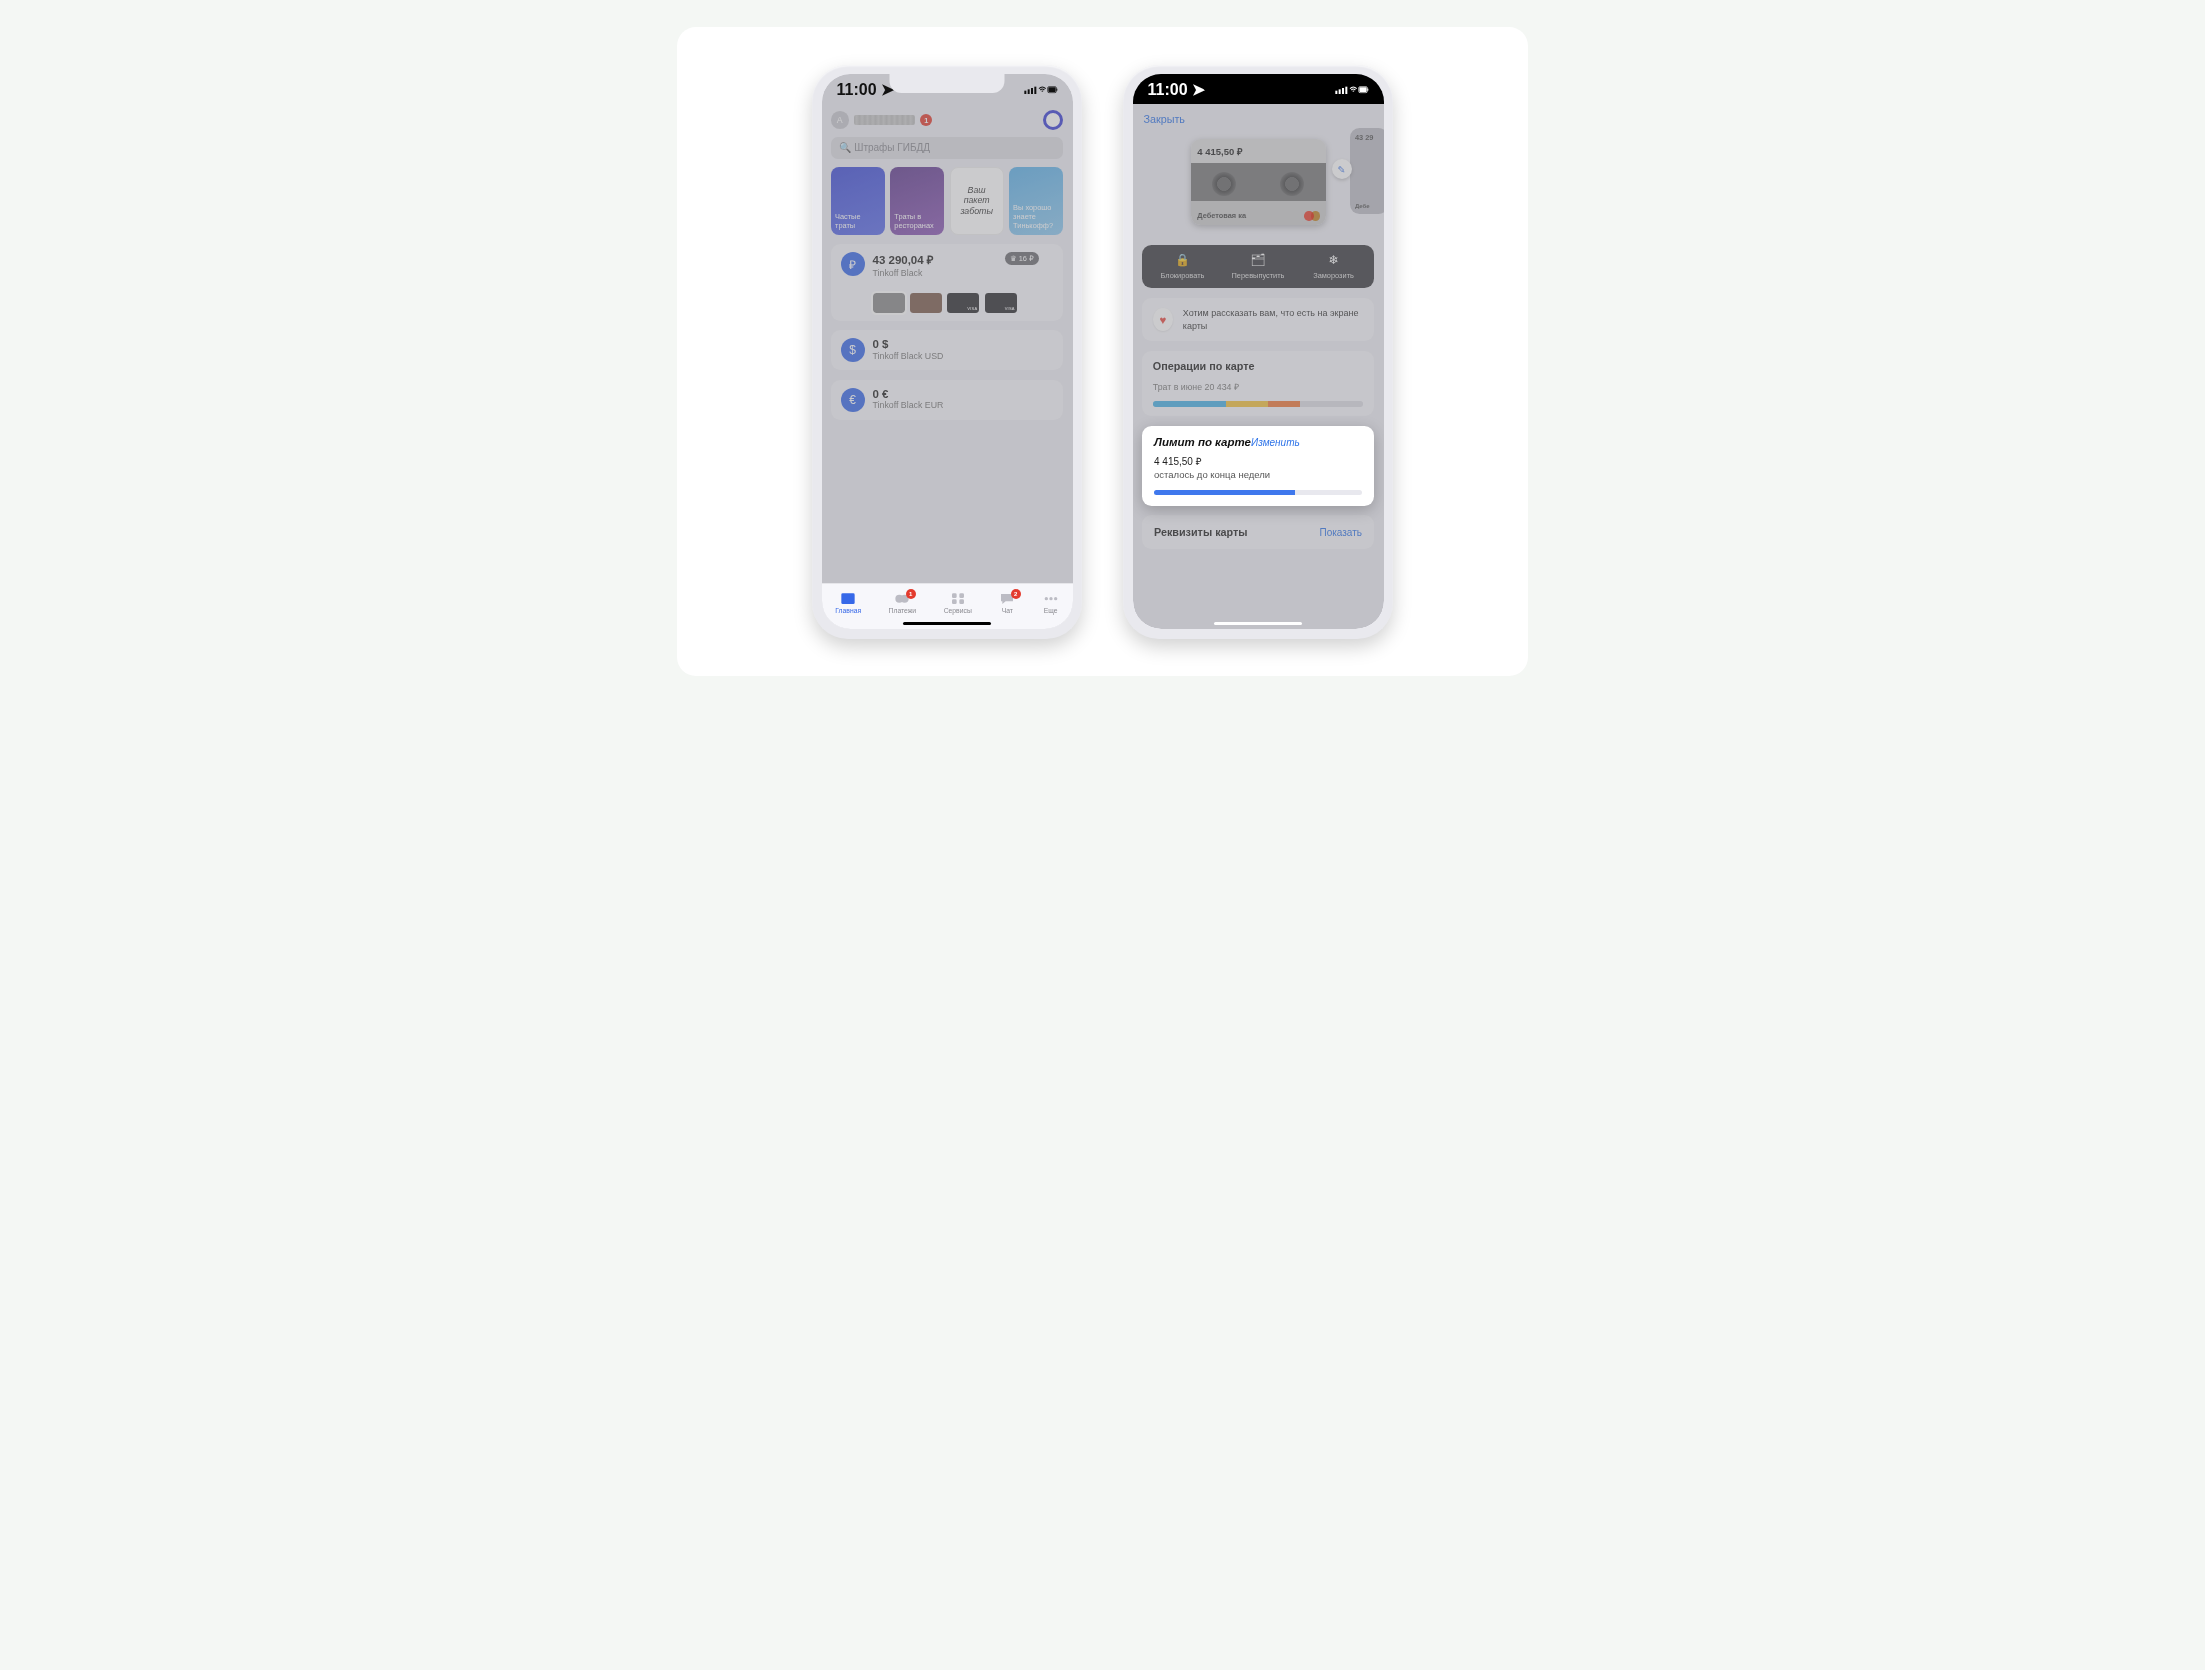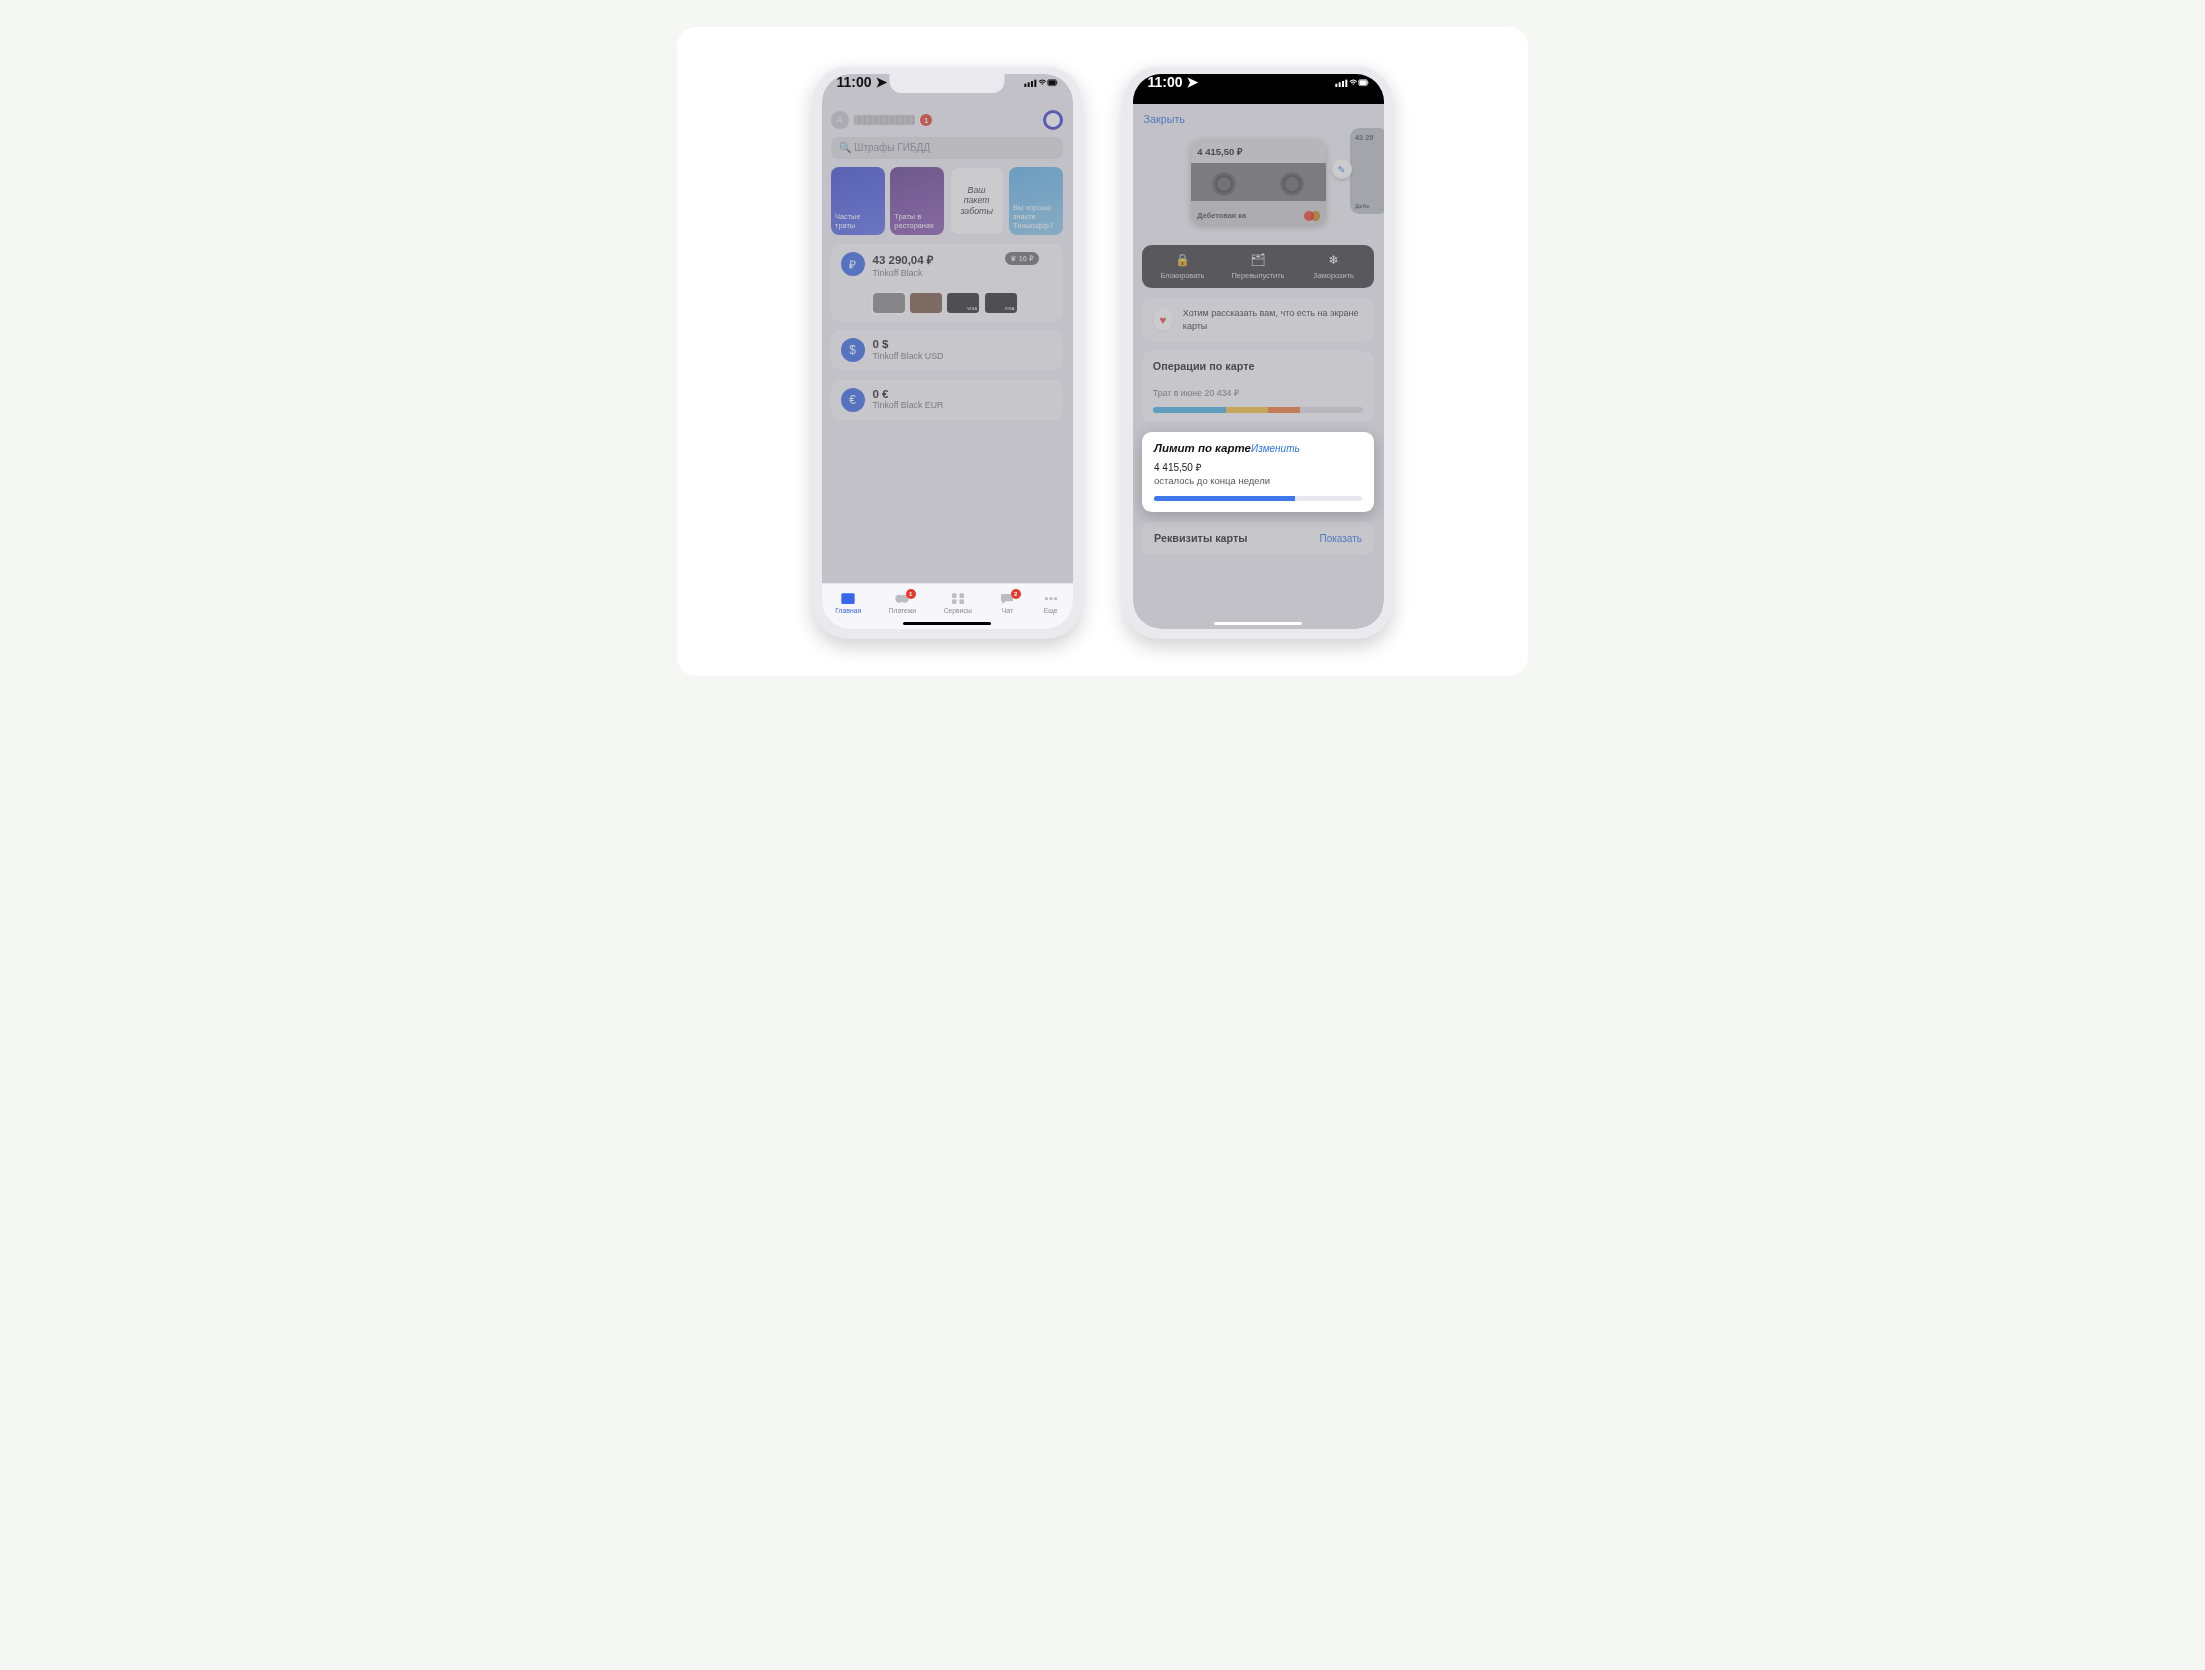--- a/index.html
+++ b/index.html
@@ -3,21 +3,21 @@
 <meta charset="utf-8">
 <style>
   * { box-sizing: border-box; margin: 0; padding: 0; font-family: -apple-system, "Helvetica Neue", Arial, sans-serif; }
   body { background: #f4f7f4; display: flex; justify-content: center; padding: 27px 0; }
   .stage { width: 851px; height: 649px; background: #fff; border-radius: 19px; display: flex; justify-content: center; align-items: center; gap: 41px; }
   .phone { width: 270px; height: 574px; background: #e9e9ee; border-radius: 36px; box-shadow: 0 8px 19px rgba(0,0,0,.18), inset 0 1.4px 1.4px rgba(255,255,255,.6); position: relative; padding: 9.5px; }
   .screen { width: 100%; height: 100%; border-radius: 28px; overflow: hidden; position: relative; background: #eeeef4; }
   .mask { position:absolute; inset:0; background:rgba(130,130,135,.42); pointer-events:none; border-radius:28px; z-index:10;}
   .notch { position: absolute; top: 0; left: 50%; transform: translateX(-50%); width: 115px; height: 19px; background: #e9e9ee; border-bottom-left-radius: 12px; border-bottom-right-radius: 12px; z-index: 30; }
   .phone-b .notch {background:#000;}
-  .status { position: absolute; top: 0; left: 0; right: 0; height: 30px; display: flex; justify-content: space-between; padding: 0 15px; z-index: 25; font-weight:600; font-size:14px; color:#111; }
+  .status { position: absolute; top: 0; left: 0; right: 0; height: 30px; display: flex; justify-content: space-between; align-items: center; padding: 0 15px; z-index: 25; font-weight:600; font-size:16px; color:#111; }
   .phone-b .status{color:#fff;}
   .phone-b .status-bg{position:absolute; top:0; left:0; right:0; height:30px; background:#000; z-index:20;}
   .home-ind{position:absolute;bottom:4px;left:50%;transform:translateX(-50%);width:88px;height:3.4px;background:#000;border-radius:2px;z-index:40;}
   
   
   .a-content{position:absolute; inset:0; padding:36px 9.5px 54px; overflow:hidden;}
   .a-head{display:flex; align-items:center; gap:5.4px;}
   .avatar{width:17.6px;height:17.6px;border-radius:50%;background:#c9c9cf;color:#fff;font-size:8.8px;display:flex;align-items:center;justify-content:center;}
   .name-blur{width:61px;height:10.8px;background:repeating-linear-gradient(90deg,#bbb,#ccc 2.7px,#bbb 5.4px);border-radius:2px;filter:blur(0.7px);}
   .badge-red{width:12px;height:12px;border-radius:50%;background:#e33b2e;color:#fff;font-size:7.4px;display:flex;align-items:center;justify-content:center;font-weight:700;}
@@ -65,21 +65,21 @@
   .peek{position:absolute;top:54px;right:-4px;width:38px;height:86px;border-radius:9.5px;background:#bcbcc4;padding:5.4px;font-size:7.4px;font-weight:700;color:#555;}
   .editdot{position:absolute;top:85px;right:32px;width:20px;height:20px;border-radius:50%;background:#fff;display:flex;align-items:center;justify-content:center;color:#4a7fe8;font-size:9.5px;box-shadow:0 1.4px 3.4px rgba(0,0,0,.2);}
   .actions{margin-top:20px;background:#3a3a3e;border-radius:9.5px;display:flex;padding:8px 2.7px;}
   .action{flex:1;text-align:center;color:#ddd;font-size:7.4px;}
   .action .ai{font-size:12px;margin-bottom:4px;color:#fff;}
   .infobox{margin-top:9.5px;background:#f7f7fb;border-radius:9.5px;padding:9.5px 10.8px;display:flex;gap:9.5px;align-items:center;}
   .heart{width:23px;height:23px;border-radius:50%;background:#fff;display:flex;align-items:center;justify-content:center;color:#e8483e;font-size:11.5px;box-shadow:0 0.7px 2px rgba(0,0,0,.1);}
   .infobox .tx{font-size:9px;color:#333;line-height:1.35;}
   .ops{margin-top:9.5px;background:#f7f7fb;border-radius:9.5px;padding:9.5px 10.8px;}
   .ops h4{font-size:10.8px;font-weight:700;color:#222;}
-  .ops .sub{font-size:8.8px;color:#777;margin-top:15px;}
+  .ops .sub{font-size:8.8px;color:#777;margin-top:9px;}
   .ops .seg{margin-top:8px;}
   .limit{margin-top:9.5px;background:#fff;border-radius:9.5px;padding:10.8px 12px;box-shadow:0 4px 15px rgba(0,0,0,.22);position:relative;z-index:25;}
   .limit-head{display:flex;justify-content:flex-start;align-items:center;font-style:italic;}
   .limit h4{font-size:11.5px;font-weight:700;color:#111;}
   .change{color:#2f74e8;font-size:10px;}
   .limit .amt{font-size:10px;color:#222;margin-top:5.4px;}
   .limit .rem{font-size:9.5px;color:#555;margin-top:1.4px;}
   .progress{height:5.4px;background:#e8e8ee;border-radius:2.7px;margin-top:9.5px;overflow:hidden;}
   .progress>div{height:100%;background:#3f78ed;width:68%;}
   .req{margin-top:9.5px;background:#f7f7fb;border-radius:9.5px;padding:10.8px 12px;display:flex;justify-content:space-between;align-items:center;}

